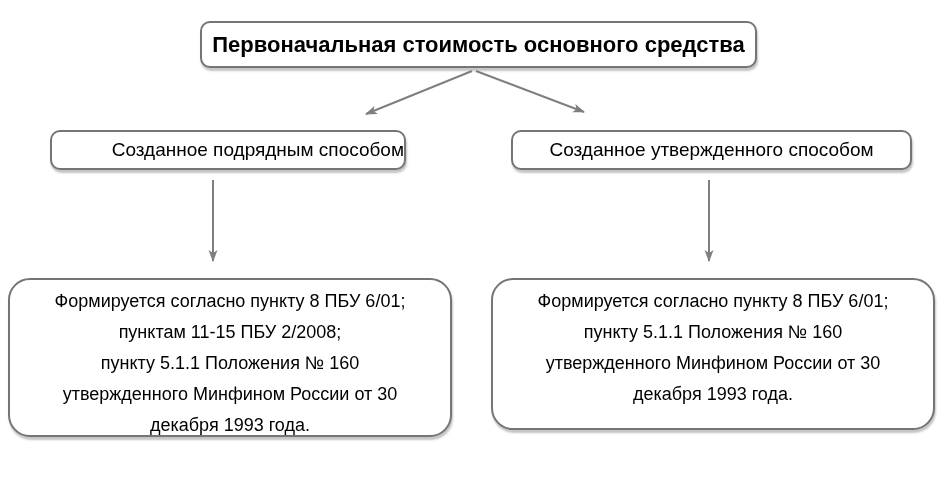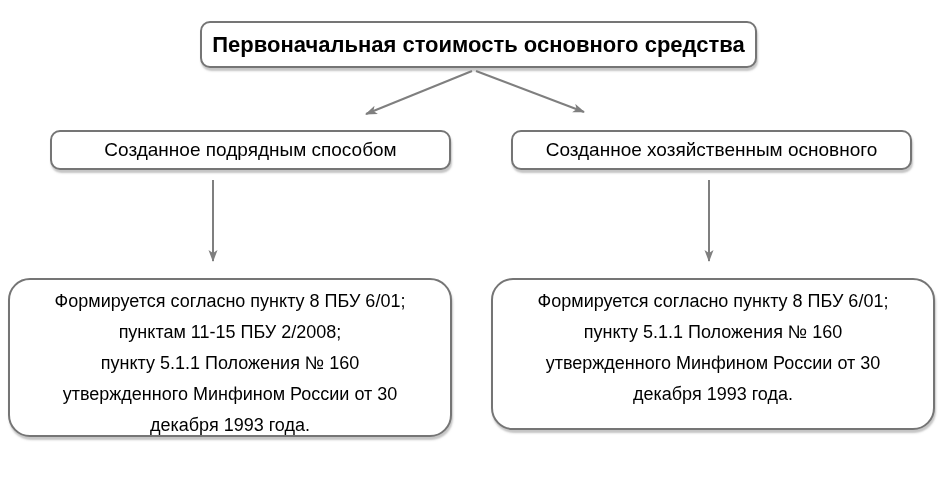--- a/index.html
+++ b/index.html
@@ -41,21 +41,21 @@
     border-radius: 10px;
     font-weight: bold;
     font-size: 22px;
   }
   .box.branch {
     border-radius: 10px;
     font-size: 19px;
     height: 40px;
     top: 130px;
   }
-  .box.branch.left  { left: 50px;  width: 401px; }
+  .box.branch.left  { left: 50px;  width: 356px; justify-content: flex-end; }
   .box.branch.right { left: 511px; width: 401px; }
   .box.detail {
     border-radius: 22px;
     font-size: 18px;
     line-height: 31px;
     top: 278px;
     align-items: flex-start;
     padding-top: 6px;
   }
   .box.detail.left  { left: 8px;   width: 444px; height: 159px; }
@@ -81,21 +81,21 @@
 
   <div class="box root">
     <span>Первоначальная стоимость основного средства</span>
   </div>
 
   <div class="box branch left">
     <span>Созданное подрядным способом</span>
   </div>
 
   <div class="box branch right">
-    <span>Созданное хозяйственным основного</span>
+    <span>Созданное утвержденного способом</span>
   </div>
 
   <div class="box detail left">
     <span class="multiline">Формируется согласно пункту 8 ПБУ 6/01;
 пунктам 11-15 ПБУ 2/2008;
 пункту 5.1.1 Положения № 160
 утвержденного Минфином России от 30
 декабря 1993 года.</span>
   </div>
 

